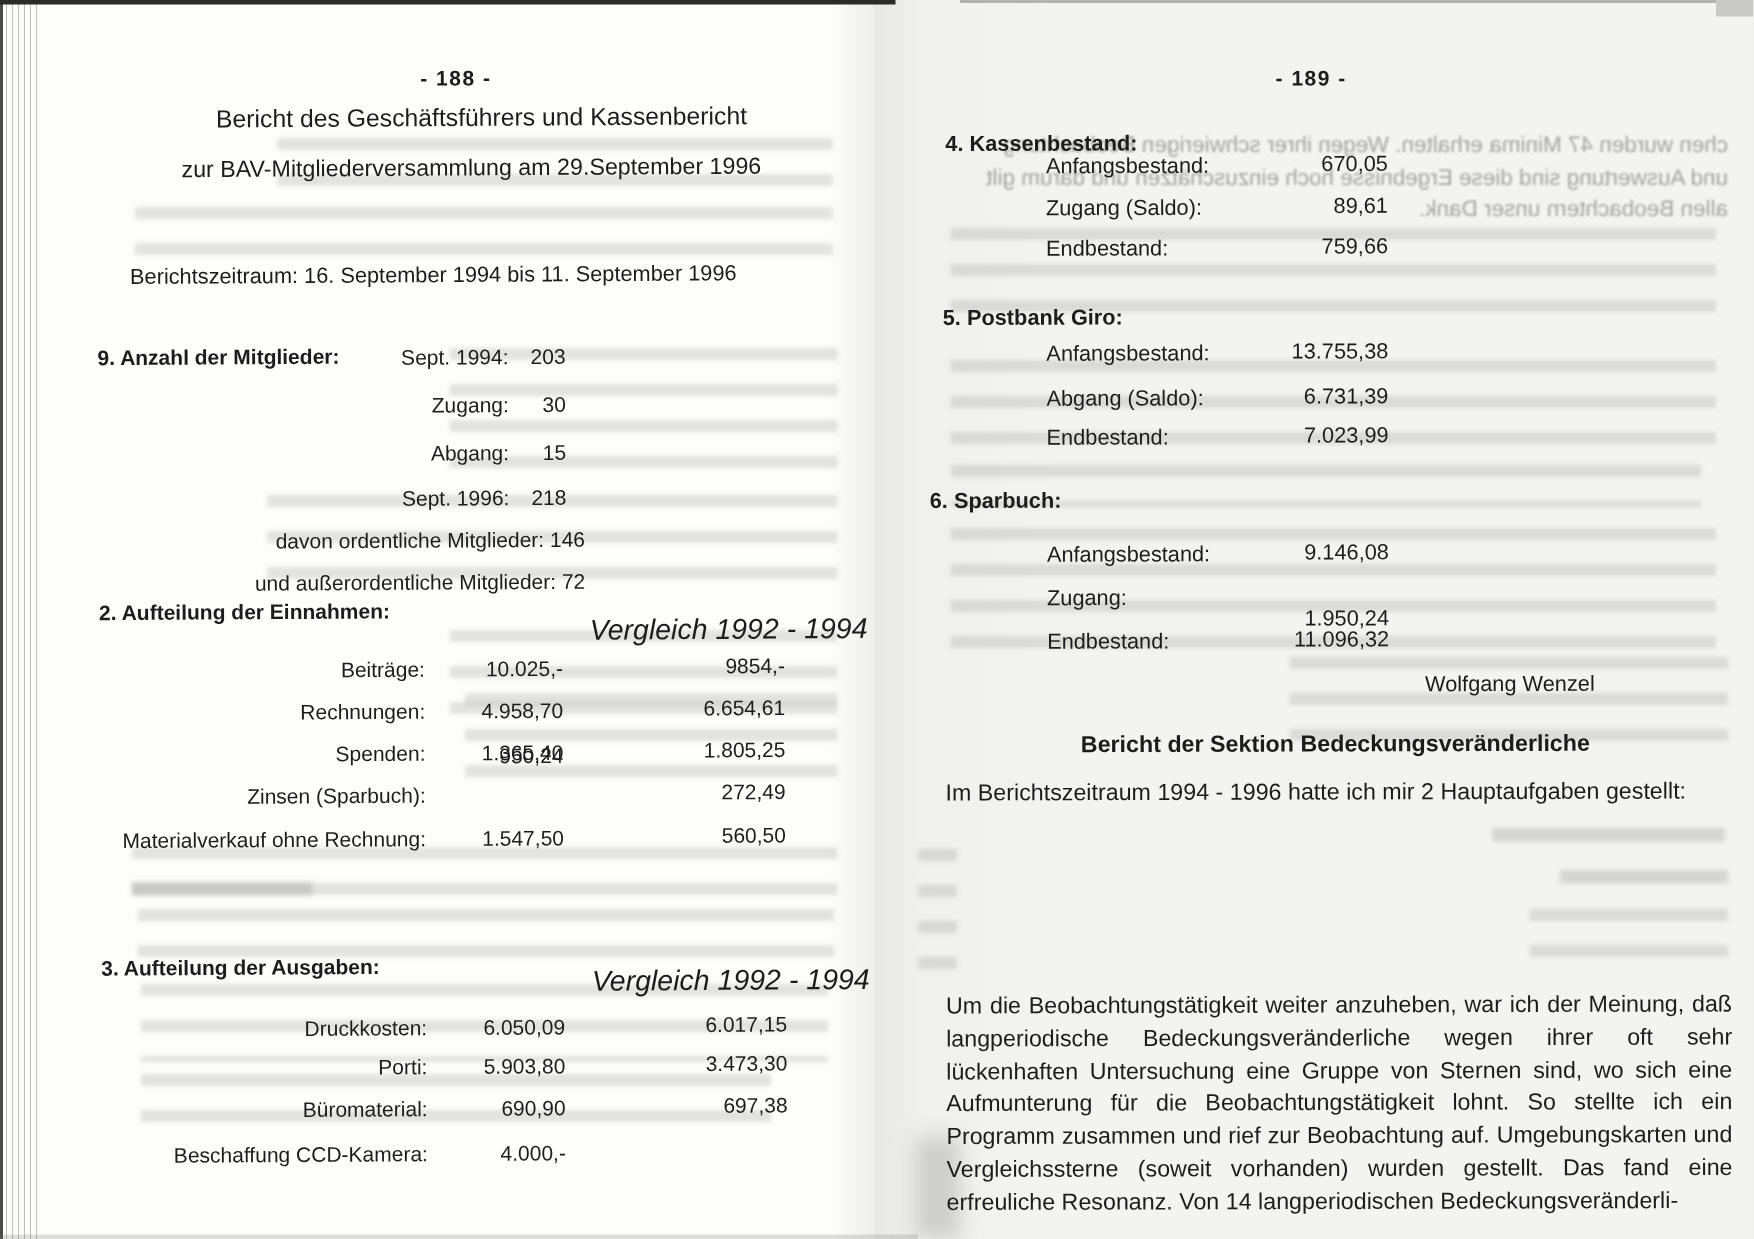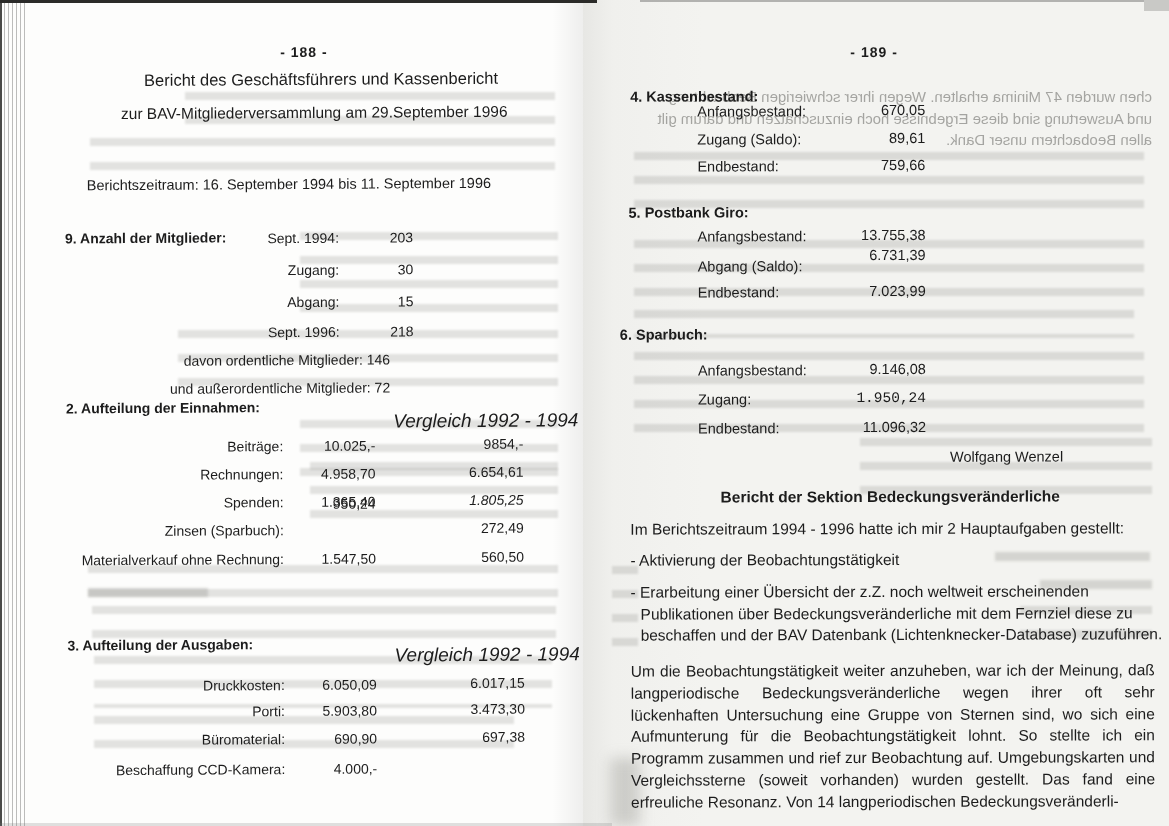--- a/index.html
+++ b/index.html
@@ -39,21 +39,21 @@
 
   
   .t14{font-size:14px;line-height:16px;}
   .t145{font-size:14.5px;line-height:17px;}
   .t135{font-size:19px;line-height:16px;font-style:italic;}
   .t155{font-size:15.5px;line-height:18px;}
   .t165{font-size:16.5px;line-height:19px;}
 
   
   .l-s1-lbl{left:90px;width:250px;text-align:right;}
-  .l-s1-val{left:318px;width:60px;text-align:right;margin-left:36px;}
+  .l-s1-val{left:318px;width:60px;text-align:right;}
   .l-lbl{left:40px;width:243px;text-align:right;}
   .l-c1{left:283px;width:92px;text-align:right;}
   .l-c2{left:400px;width:123px;text-align:right;}
   
   .r-lbl{left:698px;}
   .r-val{left:792px;width:134px;text-align:right;}
 
   .page-group{position:absolute;left:0;top:0;width:1169px;height:826px;}
   #left-content{transform:rotate(-0.35deg);transform-origin:300px 400px;}
   #right-content{transform:rotate(-0.15deg);transform-origin:880px 400px;}
@@ -132,21 +132,21 @@
     <div class="abs rt t135 nw" style="left:393px;top:414px;width:130px;">Vergleich 1992 - 1994</div>
 
     <div class="abs l-lbl t14" style="top:438px;">Beiträge:</div>
     <div class="abs l-c1 t14" style="top:438px;">10.025,-</div>
     <div class="abs l-c2 t14" style="top:437px;">9854,-</div>
     <div class="abs l-lbl t14" style="top:466px;">Rechnungen:</div>
     <div class="abs l-c1 t14" style="top:466px;">4.958,70</div>
     <div class="abs l-c2 t14" style="top:465px;">6.654,61</div>
     <div class="abs l-lbl t14" style="top:494px;">Spenden:</div>
     <div class="abs l-c1 t14" style="top:494px;">1.365,40</div>
-    <div class="abs l-c2 t14" style="top:493px;font-style:italic;">1.805,25</div>
+    <div class="abs l-c2 t14" style="top:493px;">1.805,25</div>
     <div class="abs l-lbl t14" style="top:522px;">Zinsen (Sparbuch):</div>
     <div class="abs l-c1 t14" style="top:496px;">950,24</div>
     <div class="abs l-c2 t14" style="top:521px;">272,49</div>
     <div class="abs l-lbl t14" style="top:551px;">Materialverkauf ohne Rechnung:</div>
     <div class="abs l-c1 t14" style="top:551px;">1.547,50</div>
     <div class="abs l-c2 t14" style="top:550px;">560,50</div>
 
     <div class="abs b t14 nw" style="left:66px;top:636px;">3. Aufteilung der Ausgaben:</div>
     <div class="abs rt t135 nw" style="left:393px;top:648px;width:130px;">Vergleich 1992 - 1994</div>
 
@@ -172,38 +172,36 @@
     <div class="abs r-val t145" style="top:102px;">670,05</div>
     <div class="abs r-lbl t145" style="top:131px;">Zugang (Saldo):</div>
     <div class="abs r-val t145" style="top:130px;">89,61</div>
     <div class="abs r-lbl t145" style="top:158px;">Endbestand:</div>
     <div class="abs r-val t145" style="top:157px;">759,66</div>
 
     <div class="abs b t145 nw" style="left:629px;top:204px;">5. Postbank Giro:</div>
     <div class="abs r-lbl t145" style="top:228px;">Anfangsbestand:</div>
     <div class="abs r-val t145" style="top:227px;">13.755,38</div>
     <div class="abs r-lbl t145" style="top:258px;">Abgang (Saldo):</div>
-    <div class="abs r-val t145" style="top:247px;">6.731,39</div>
+    <div class="abs r-val t145" style="top:257px;">6.731,39</div>
     <div class="abs r-lbl t145" style="top:284px;">Endbestand:</div>
     <div class="abs r-val t145" style="top:283px;">7.023,99</div>
 
     <div class="abs b t145 nw" style="left:620px;top:326px;">6. Sparbuch:</div>
     <div class="abs r-lbl t145" style="top:362px;">Anfangsbestand:</div>
     <div class="abs r-val t145" style="top:361px;">9.146,08</div>
     <div class="abs r-lbl t145" style="top:391px;">Zugang:</div>
-    <div class="abs r-val t145" style="top:390px;font-family:Liberation Mono, monospace;">1.950,24</div>
+    <div class="abs r-val t145" style="top:405px;">1.950,24</div>
     <div class="abs r-lbl t145" style="top:420px;">Endbestand:</div>
     <div class="abs r-val t145" style="top:419px;">11.096,32</div>
 
     <div class="abs rt t145 nw" style="left:913px;top:449px;width:150px;">Wolfgang Wenzel</div>
 
     <div class="abs b ctr t155 nw" style="left:640px;top:488px;width:500px;">Bericht der Sektion Bedeckungsveränderliche</div>
 
     <div class="abs t155 nw" style="left:630px;top:520px;">Im Berichtszeitraum 1994 - 1996 hatte ich mir 2 Hauptaufgaben gestellt:</div>
 
-    <div class="abs t155 nw" style="left:630px;top:551px;">- Aktivierung der Beobachtungstätigkeit</div>
-
-    <div class="abs hang" style="left:630px;top:581px;width:525px;font-size:15.5px;line-height:21.5px;">- Erarbeitung einer Übersicht der z.Z. noch weltweit erscheinenden Publikationen über Bedeckungsveränderliche mit dem Fernziel diese zu beschaffen und der BAV Datenbank (Lichtenknecker-Database) zuzuführen.</div>
+
 
     <div class="abs justified" style="left:630px;top:660px;width:524px;font-size:15.5px;line-height:21.8px;">Um die Beobachtungstätigkeit weiter anzuheben, war ich der Meinung, daß langperiodische Bedeckungsveränderliche wegen ihrer oft sehr lückenhaften Untersuchung eine Gruppe von Sternen sind, wo sich eine Aufmunterung für die Beobachtungstätigkeit lohnt. So stellte ich ein Programm zusammen und rief zur Beobachtung auf. Umgebungskarten und Vergleichssterne (soweit vorhanden) wurden gestellt. Das fand eine erfreuliche Resonanz. Von 14 langperiodischen Bedeckungsveränderli-</div>
   </div>
 
 </div>
 
 </body></html>

